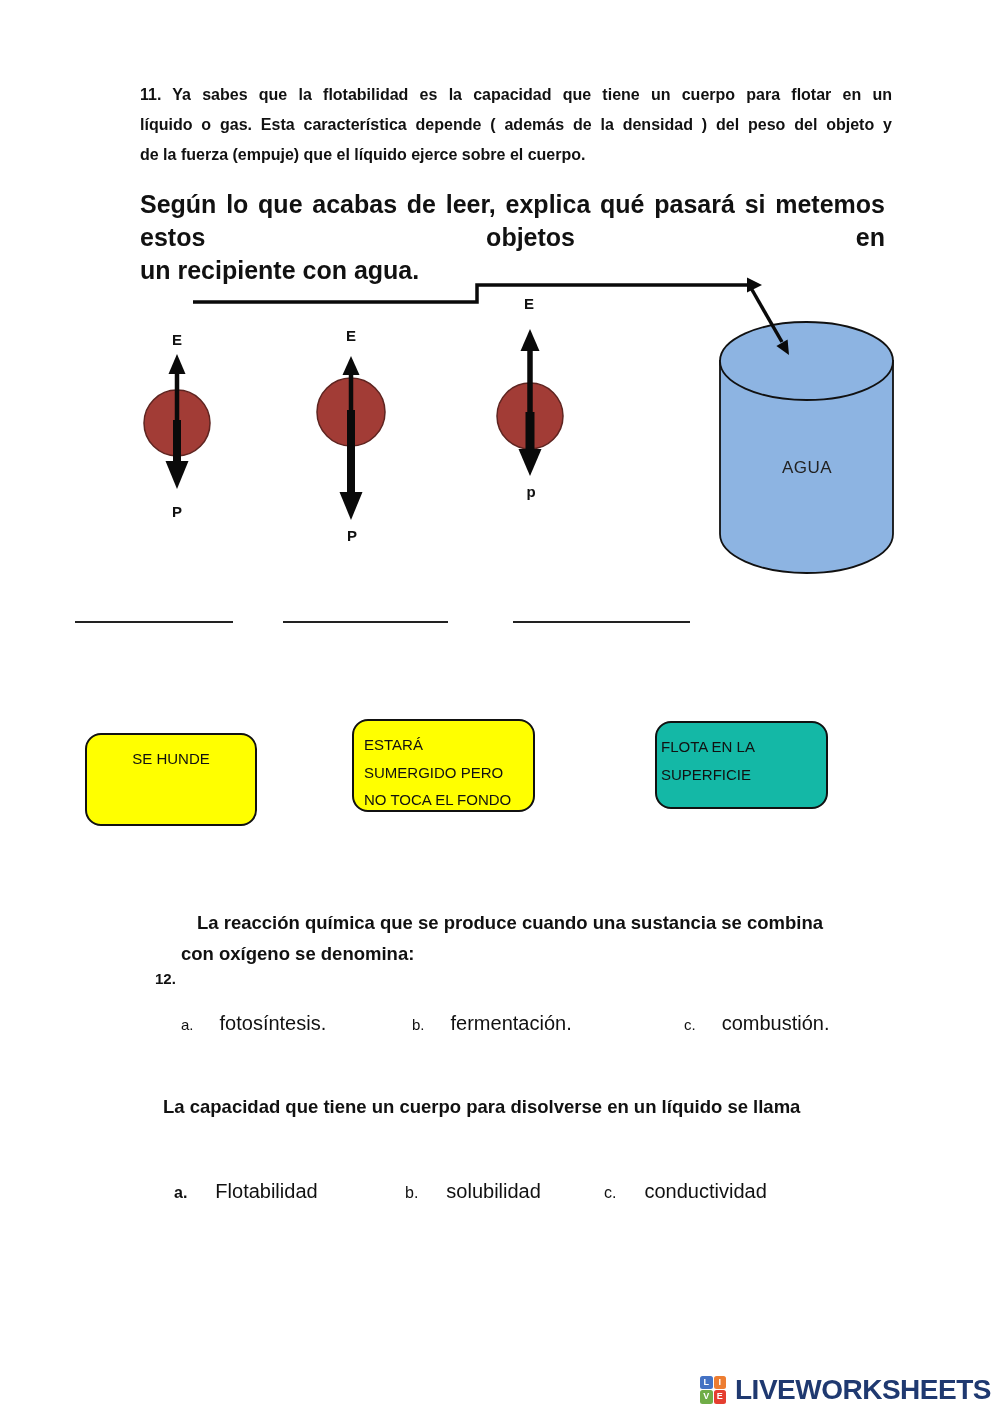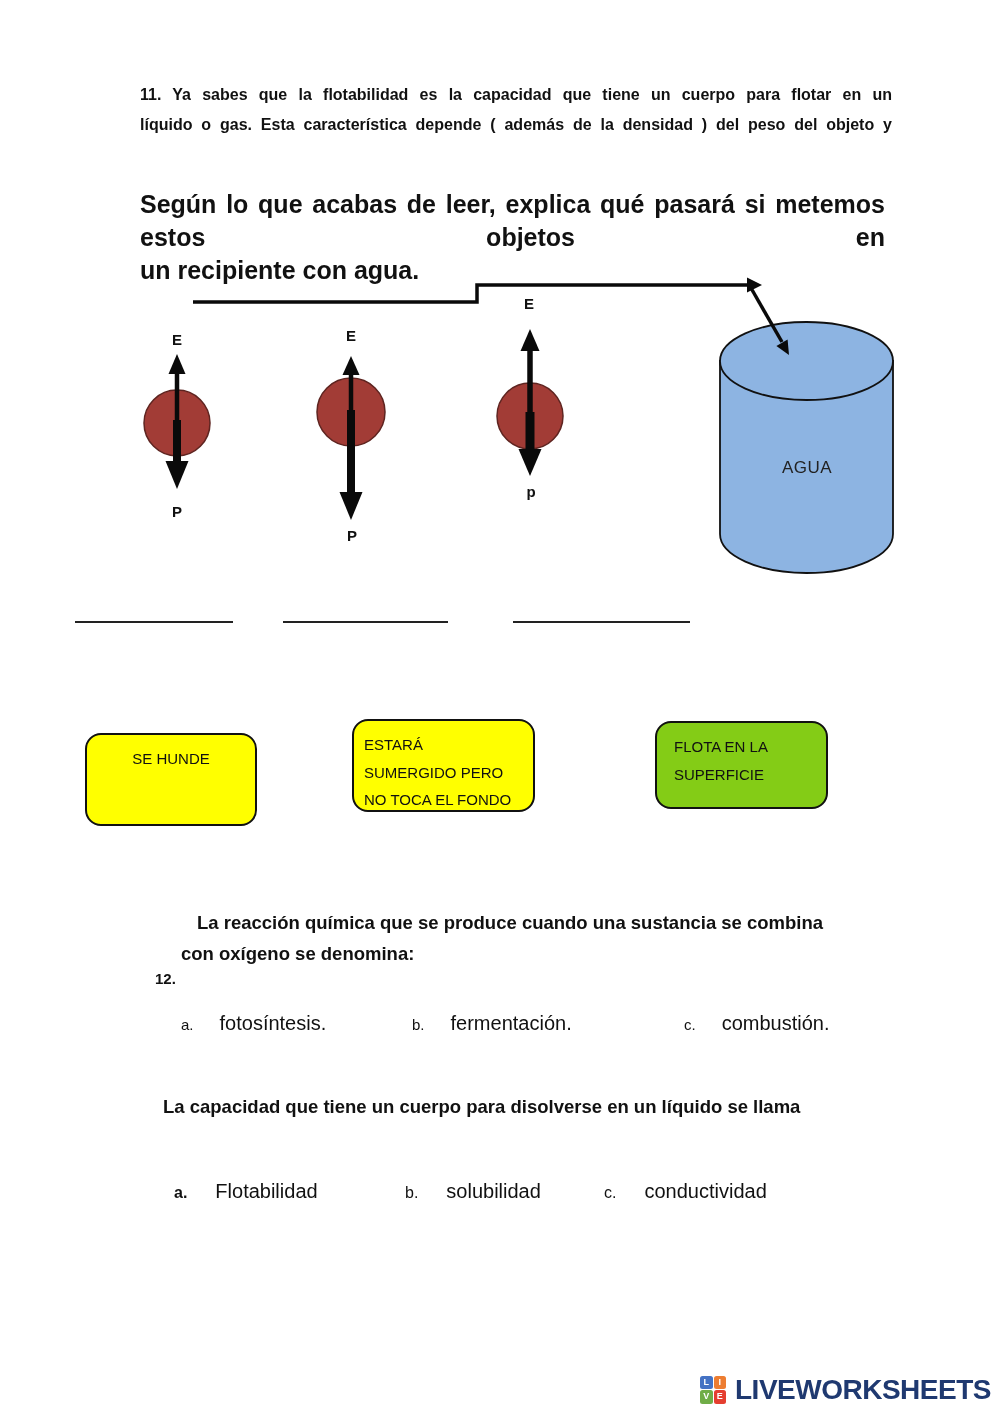--- a/index.html
+++ b/index.html
@@ -48,20 +48,21 @@
   .logo-grid{display:grid;grid-template-columns:12.5px 12.5px;grid-template-rows:13.5px 13.5px;gap:1px;margin-right:3px;}
   .logo-cell{border-radius:2.5px;color:#fff;font-size:9px;font-weight:bold;display:flex;align-items:center;justify-content:center;line-height:1;}
   .brand{font-size:28px;font-weight:bold;letter-spacing:-0.5px;line-height:29px;}
 </style>
 </head>
 <body>
 
 <div class="abs para11">
   <div class="jline">11. Ya sabes que la flotabilidad es la capacidad que tiene un cuerpo para flotar en un</div>
   <div class="jline">líquido o gas. Esta característica depende ( además de la densidad ) del peso del objeto y</div>
+  <div>de la fuerza  (empuje) que el líquido ejerce sobre el cuerpo.</div>
 </div>
 
 <div class="abs prompt">
   <div class="jline">Según lo que acabas de leer, explica qué pasará si metemos estos objetos en</div>
   <div>un recipiente con agua.</div>
 </div>
 
 <svg class="abs diagram-svg" viewBox="0 0 1000 1413" xmlns="http://www.w3.org/2000/svg">
 
   <g>
@@ -115,21 +116,21 @@
 <div class="abs ans-box center" style="left: 85px; width: 172px; background-color: rgb(255, 255, 0); margin-top: 14px;">
   <div class="bline">SE HUNDE</div>
   <div class="bline"></div>
   <div class="bline"></div>
 </div>
 <div class="abs ans-box" style="left: 352px; width: 183px; padding-left: 10px; background-color: rgb(255, 255, 0);">
   <div class="bline">ESTARÁ</div>
   <div class="bline">SUMERGIDO PERO</div>
   <div class="bline">NO TOCA EL FONDO</div>
 </div>
-<div class="abs ans-box" style="left: 655px; top: 721px; width: 173px; height: 88px; padding-left: 17px; background-color: #84cc16;">
+<div class="abs ans-box" style="left: 655px; top: 721px; width: 173px; height: 88px; padding-left: 4px; background-color: #14b8a6;">
   <div class="bline">FLOTA EN LA</div>
   <div class="bline">SUPERFICIE</div>
   <div class="bline"></div>
 </div>
 
 <div class="abs qnum" style="left:155px;top:970px;">12.</div>
 <div class="abs qline" style="left:197px;top:912px;">La reacción química que se produce cuando una sustancia  se combina</div>
 <div class="abs qline" style="left:181px;top:943px;">con oxígeno se denomina:</div>
 
 <div class="abs opt-row gap26" style="left:181px;top:1012px;">

